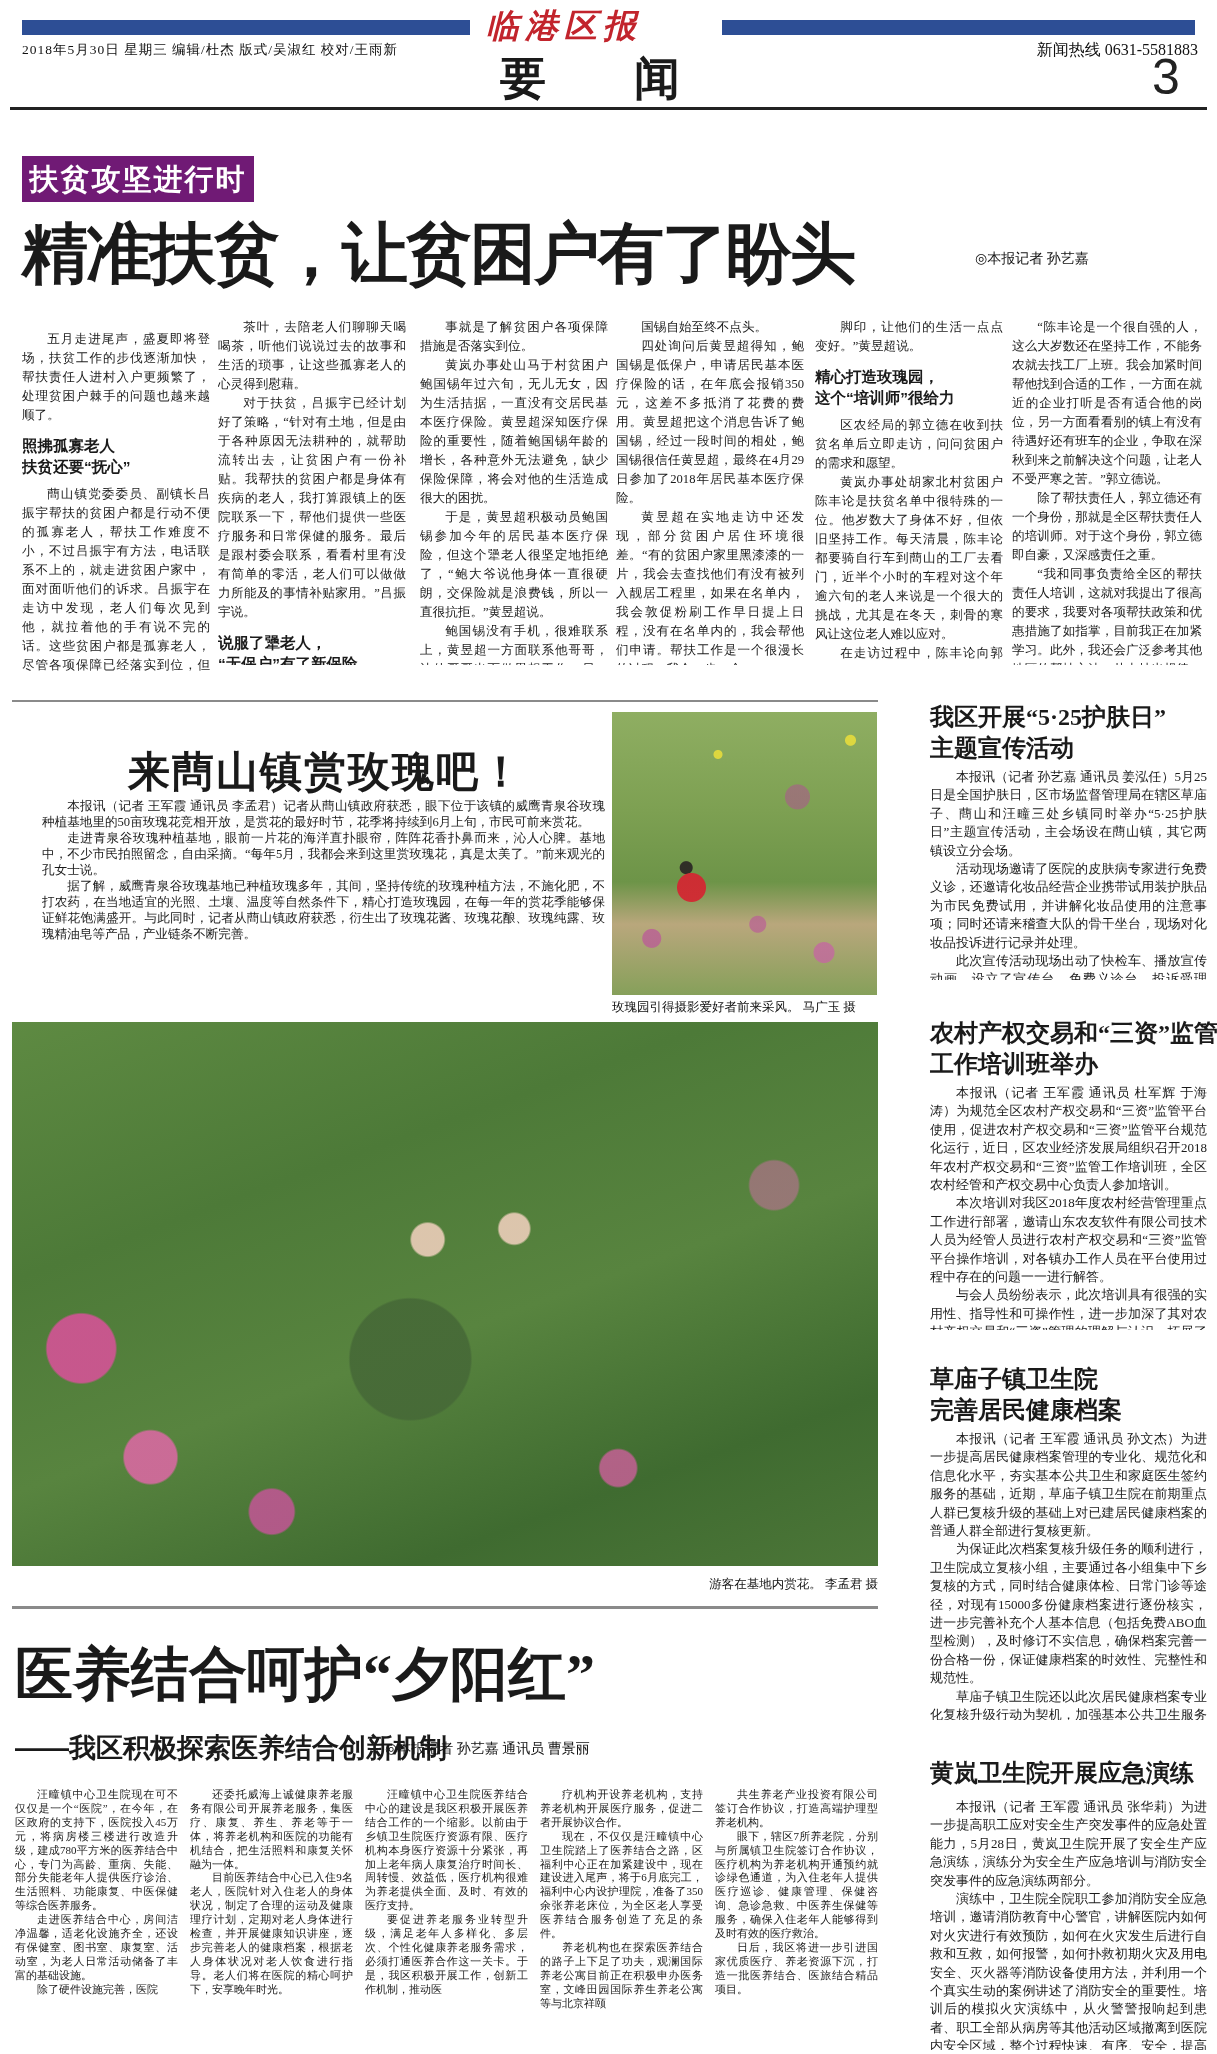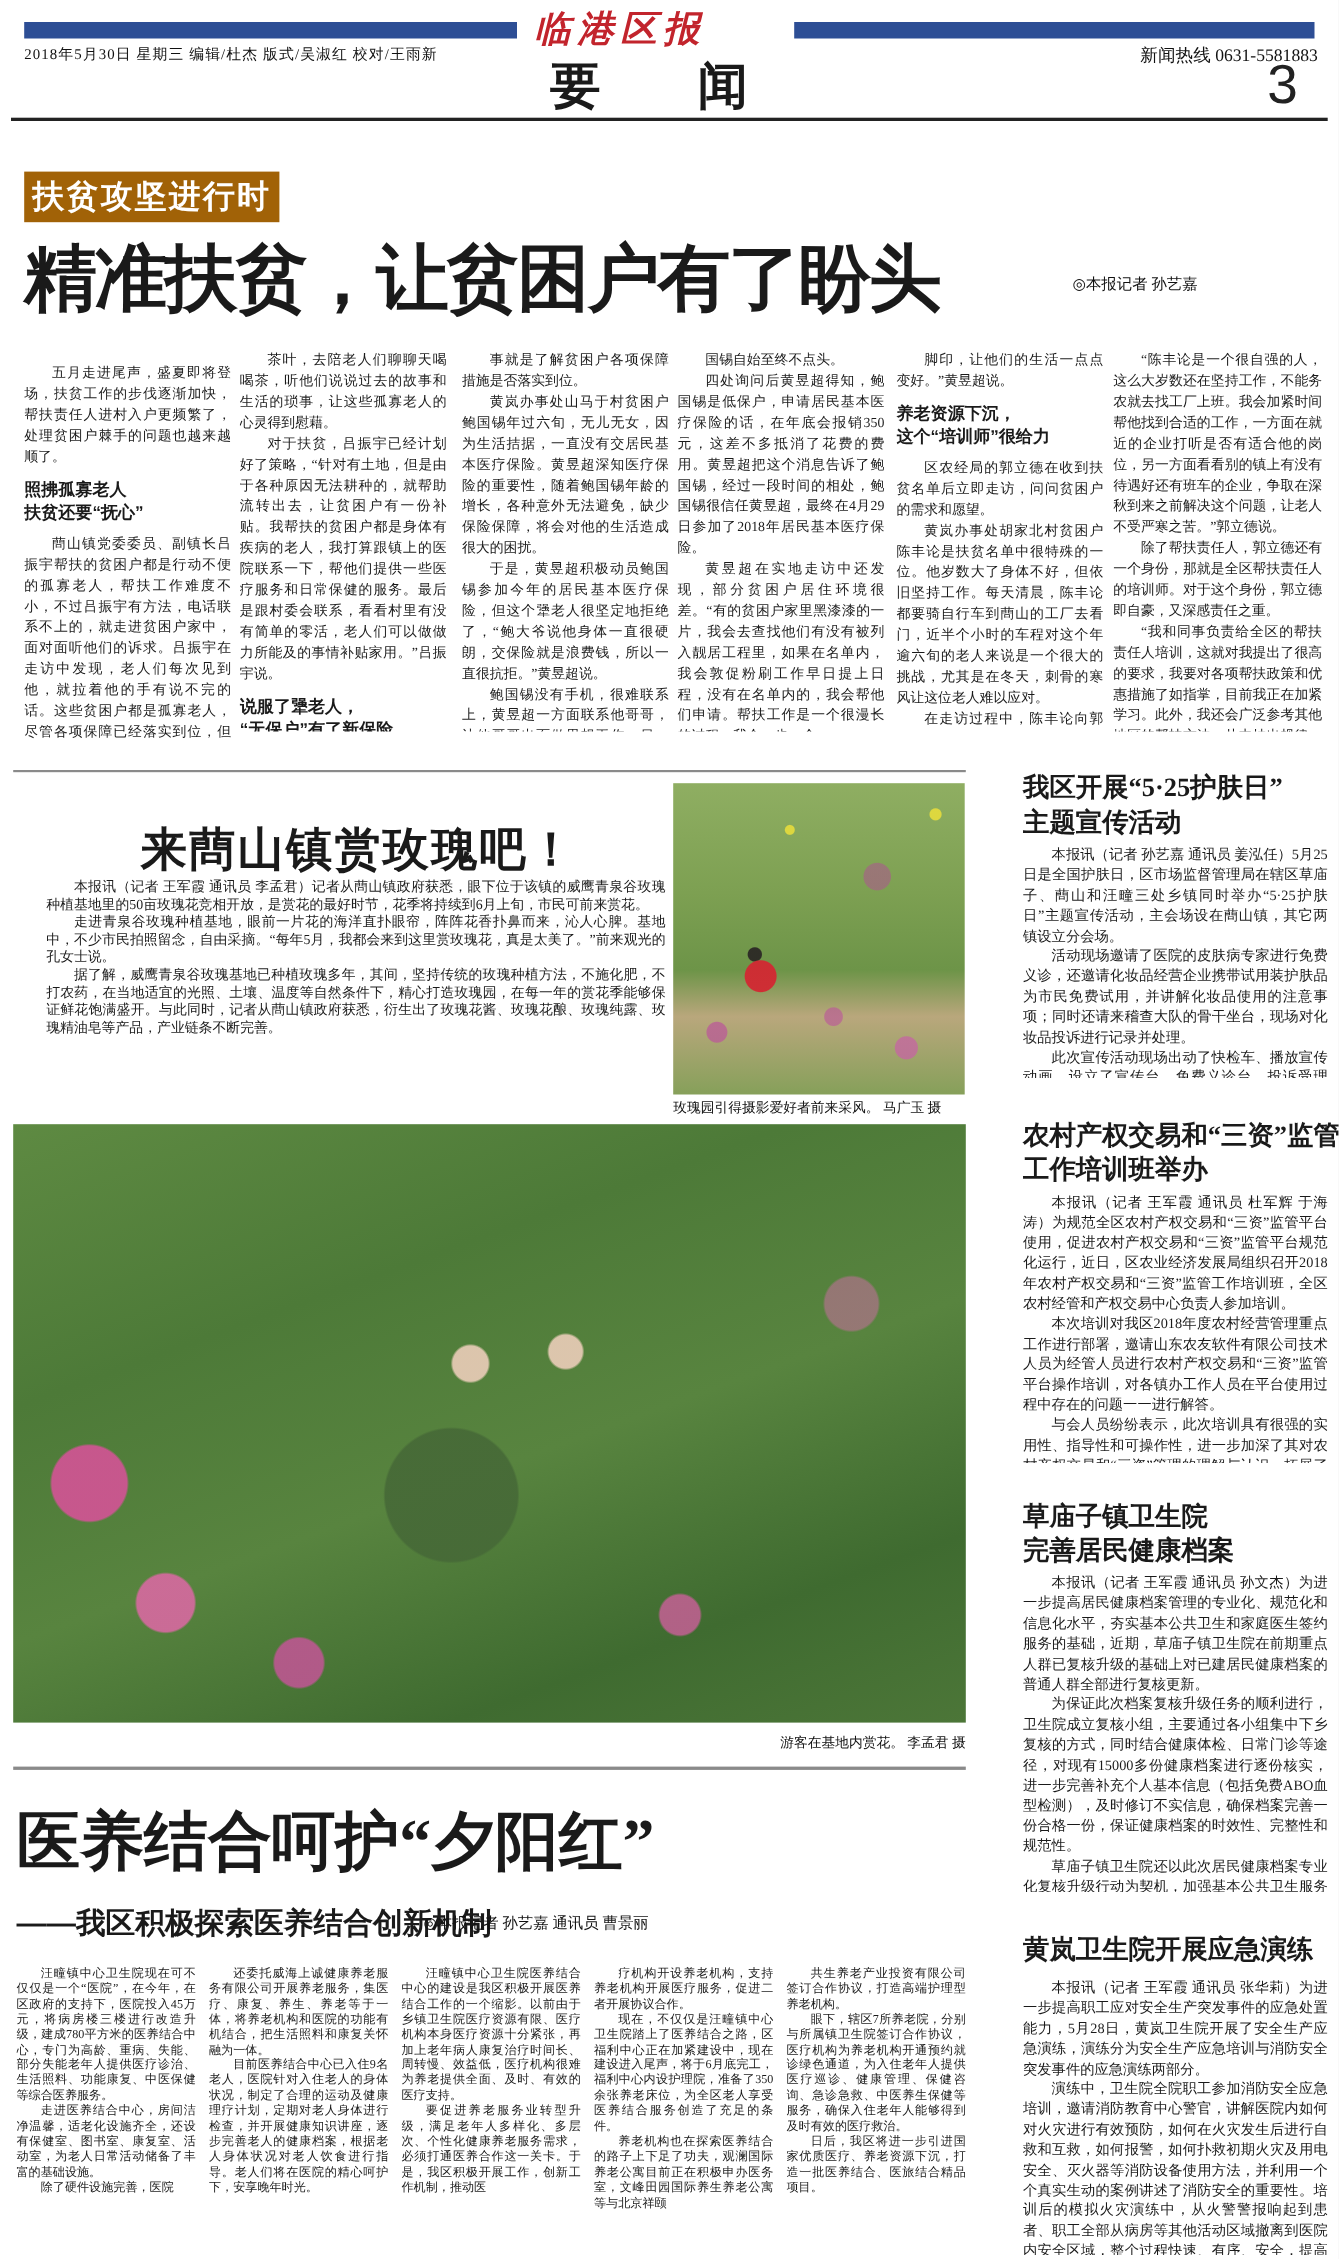--- a/index.html
+++ b/index.html
@@ -7,21 +7,21 @@
         font-family:"Liberation Serif","DejaVu Serif",serif;color:#1a1a1a;overflow:hidden;padding-left:30px;}
   .abs{position:absolute;}
   .bar{background:#2d4e95;height:15px;}
   .masthead{font-size:33px;font-weight:bold;font-style:italic;color:#c2242c;letter-spacing:6px;
             font-family:"Liberation Serif",serif;}
   .metaline{font-size:13.5px;color:#111;letter-spacing:1px;}
   .hotline{font-size:16px;color:#111;}
   .yaowen{font-size:46px;font-weight:bold;letter-spacing:88px;font-family:"Liberation Sans","DejaVu Sans",sans-serif;}
   .pagenum{font-size:50px;color:#222;font-family:"Liberation Sans",sans-serif;}
   .toprule{background:#222;height:3px;}
-  .badge{background:#a16207;color:#fff;font-family:"Liberation Sans","DejaVu Sans",sans-serif;
+  .badge{background:#701a75;color:#fff;font-family:"Liberation Sans","DejaVu Sans",sans-serif;
          font-weight:bold;font-size:29px;text-align:center;line-height:46px;letter-spacing:2px;}
   .mainhead{font-size:66px;font-weight:bold;letter-spacing:-2px;line-height:1.1;white-space:nowrap;text-align:right;}
   .byline{font-size:14px;color:#111;}
   .newscol{font-size:12.6px;line-height:19px;text-align:justify;overflow:hidden;}
   .newscol .para{margin:0;text-indent:2em;}
   .newscol h3.col-subhead{font-family:"Liberation Sans","DejaVu Sans",sans-serif;font-size:15.5px;
        line-height:21px;margin:10px 0 8px 0;font-weight:bold;white-space:pre-line;text-indent:0;}
   .divider{background:#8a8a8a;}
   .rosehead{font-size:42px;font-weight:bold;letter-spacing:2px;white-space:nowrap;}
   .rosebody{font-size:12.6px;line-height:16px;text-align:justify;overflow:hidden;}
@@ -94,21 +94,21 @@
       <p class="para">于是，黄昱超积极动员鲍国锡参加今年的居民基本医疗保险，但这个犟老人很坚定地拒绝了，“鲍大爷说他身体一直很硬朗，交保险就是浪费钱，所以一直很抗拒。”黄昱超说。</p>
       <p class="para">鲍国锡没有手机，很难联系上，黄昱超一方面联系他哥哥，让他哥哥出面做思想工作；另一方面跑到他家中，动之以情晓之以理，耐心地进行劝说。黄昱超还联系了山马于村干部，大家齐上阵，但鲍</p>
     </div>
   <div class="abs newscol" style="left:616px;top:318px;width:188px;height:347px;">
       <p class="para">国锡自始至终不点头。</p>
       <p class="para">四处询问后黄昱超得知，鲍国锡是低保户，申请居民基本医疗保险的话，在年底会报销350元，这差不多抵消了花费的费用。黄昱超把这个消息告诉了鲍国锡，经过一段时间的相处，鲍国锡很信任黄昱超，最终在4月29日参加了2018年居民基本医疗保险。</p>
       <p class="para">黄昱超在实地走访中还发现，部分贫困户居住环境很差。“有的贫困户家里黑漆漆的一片，我会去查找他们有没有被列入靓居工程里，如果在名单内，我会敦促粉刷工作早日提上日程，没有在名单内的，我会帮他们申请。帮扶工作是一个很漫长的过程，我会一步一个</p>
     </div>
   <div class="abs newscol" style="left:815px;top:318px;width:188px;height:347px;">
       <p class="para">脚印，让他们的生活一点点变好。”黄昱超说。</p>
-      <h3 class="col-subhead">养老资源下沉，
+      <h3 class="col-subhead">精心打造玫瑰园，
 这个“培训师”很给力</h3>
       <p class="para">区农经局的郭立德在收到扶贫名单后立即走访，问问贫困户的需求和愿望。</p>
       <p class="para">黄岚办事处胡家北村贫困户陈丰论是扶贫名单中很特殊的一位。他岁数大了身体不好，但依旧坚持工作。每天清晨，陈丰论都要骑自行车到蔄山的工厂去看门，近半个小时的车程对这个年逾六旬的老人来说是一个很大的挑战，尤其是在冬天，刺骨的寒风让这位老人难以应对。</p>
       <p class="para">在走访过程中，陈丰论向郭立德说出了自己的愿望，他想要找一份离家比较近的工作。</p>
     </div>
   <div class="abs newscol" style="left:1012px;top:318px;width:190px;height:347px;">
       <p class="para">“陈丰论是一个很自强的人，这么大岁数还在坚持工作，不能务农就去找工厂上班。我会加紧时间帮他找到合适的工作，一方面在就近的企业打听是否有适合他的岗位，另一方面看看别的镇上有没有待遇好还有班车的企业，争取在深秋到来之前解决这个问题，让老人不受严寒之苦。”郭立德说。</p>
       <p class="para">除了帮扶责任人，郭立德还有一个身份，那就是全区帮扶责任人的培训师。对于这个身份，郭立德即自豪，又深感责任之重。</p>
       <p class="para">“我和同事负责给全区的帮扶责任人培训，这就对我提出了很高的要求，我要对各项帮扶政策和优惠措施了如指掌，目前我正在加紧学习。此外，我还会广泛参考其他地区的帮扶方法，从中抽出规律、找出经验，并推广给扶贫责任人。”郭立德说。</p>
     </div>

